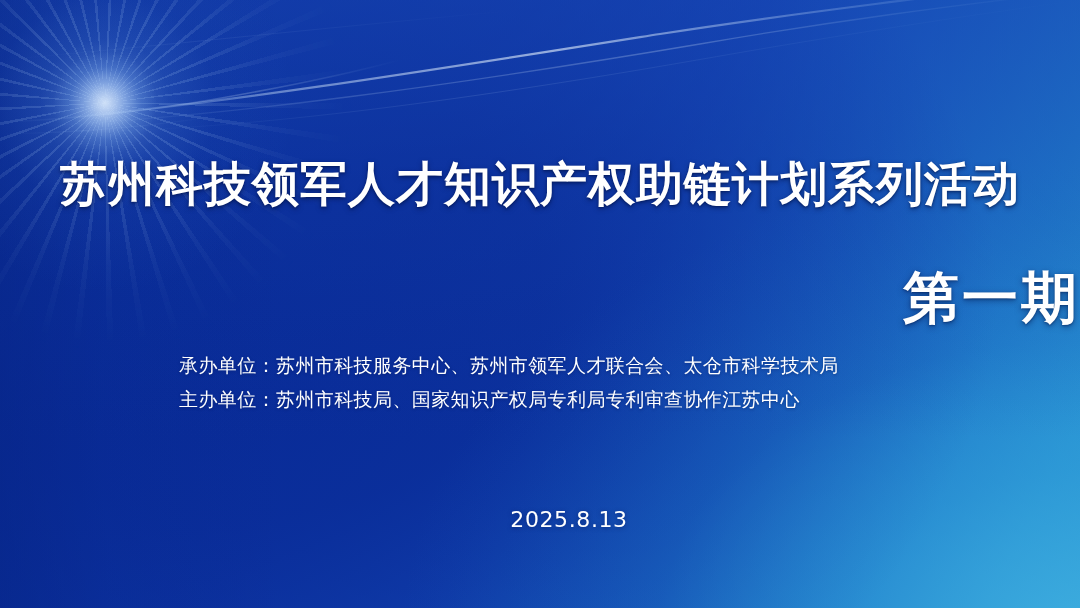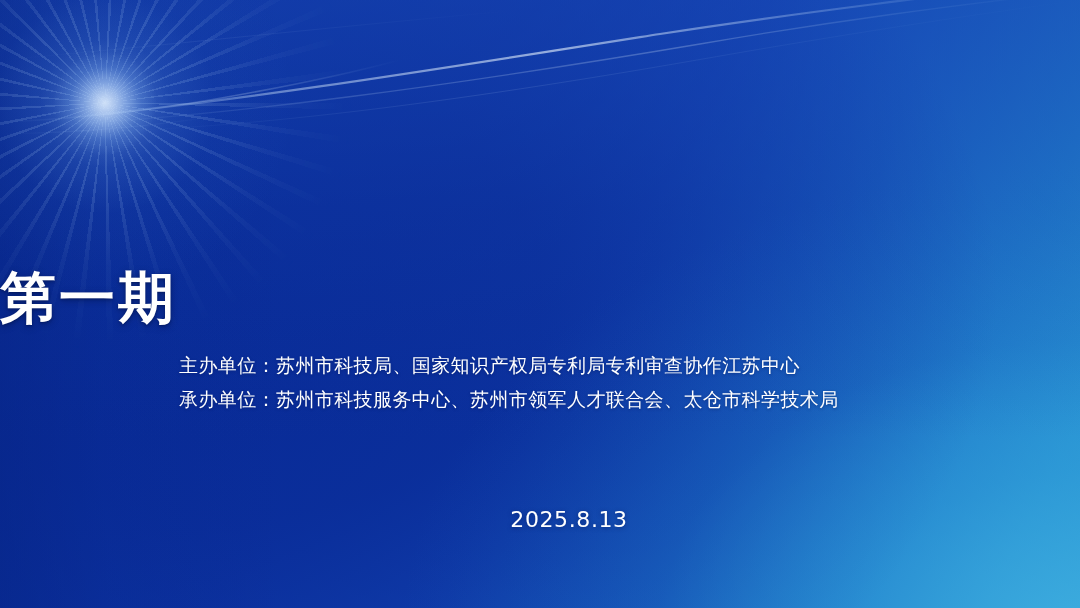--- a/index.html
+++ b/index.html
@@ -136,21 +136,21 @@
     text-shadow:
       0 2px 5px rgba(0,18,70,0.55),
       0 1px 2px rgba(0,14,60,0.45);
   }
 
   #title-sub {
     position: absolute;
     top: 218px;
     left: 0;
     width: 1080px;
-    text-align: left;
+    text-align: right;
     font-size: 56px;
     font-weight: 700;
     letter-spacing: 3px;
     color: #ffffff;
     line-height: 1.2;
     white-space: nowrap;
     text-shadow:
       0 2px 6px rgba(0,18,70,0.50),
       0 1px 2px rgba(0,14,60,0.40);
   }
@@ -317,32 +317,33 @@
         <path d="M 420,608 C 560,540 700,482 860,446 C 960,424 1030,420 1100,424"></path>
         <path d="M 440,608 C 578,546 716,490 874,454 C 972,434 1038,430 1100,434"></path>
         <path d="M 460,608 C 596,552 732,498 888,462 C 984,444 1046,440 1100,444"></path>
         <path d="M 480,608 C 614,558 748,506 902,470 C 996,454 1054,450 1100,454"></path>
       </g>
     </g>
   </svg>
 
   <div id="content">
 
+    <h1 id="title-main">苏州科技领军人才知识产权助链计划系列活动</h1>
 
     <h2 id="title-sub">第一期</h2>
 
     <div id="org-block">
+
+      <div class="org-line">
+        <span class="org-label">承办单位：</span><span class="org-value">苏州市科技服务中心、苏州市领军人才联合会、太仓市科学技术局</span>
+      </div>
 
       <div class="org-line">
         <span class="org-label">主办单位：</span><span class="org-value">苏州市科技局、国家知识产权局专利局专利审查协作江苏中心</span>
       </div>
 
-      <div class="org-line">
-        <span class="org-label">承办单位：</span><span class="org-value">苏州市科技服务中心、苏州市领军人才联合会、太仓市科学技术局</span>
-      </div>
-
 
     </div>
 
     <div id="event-date">2025.8.13</div>
 
   </div>
 </div>
 
 </body></html>

